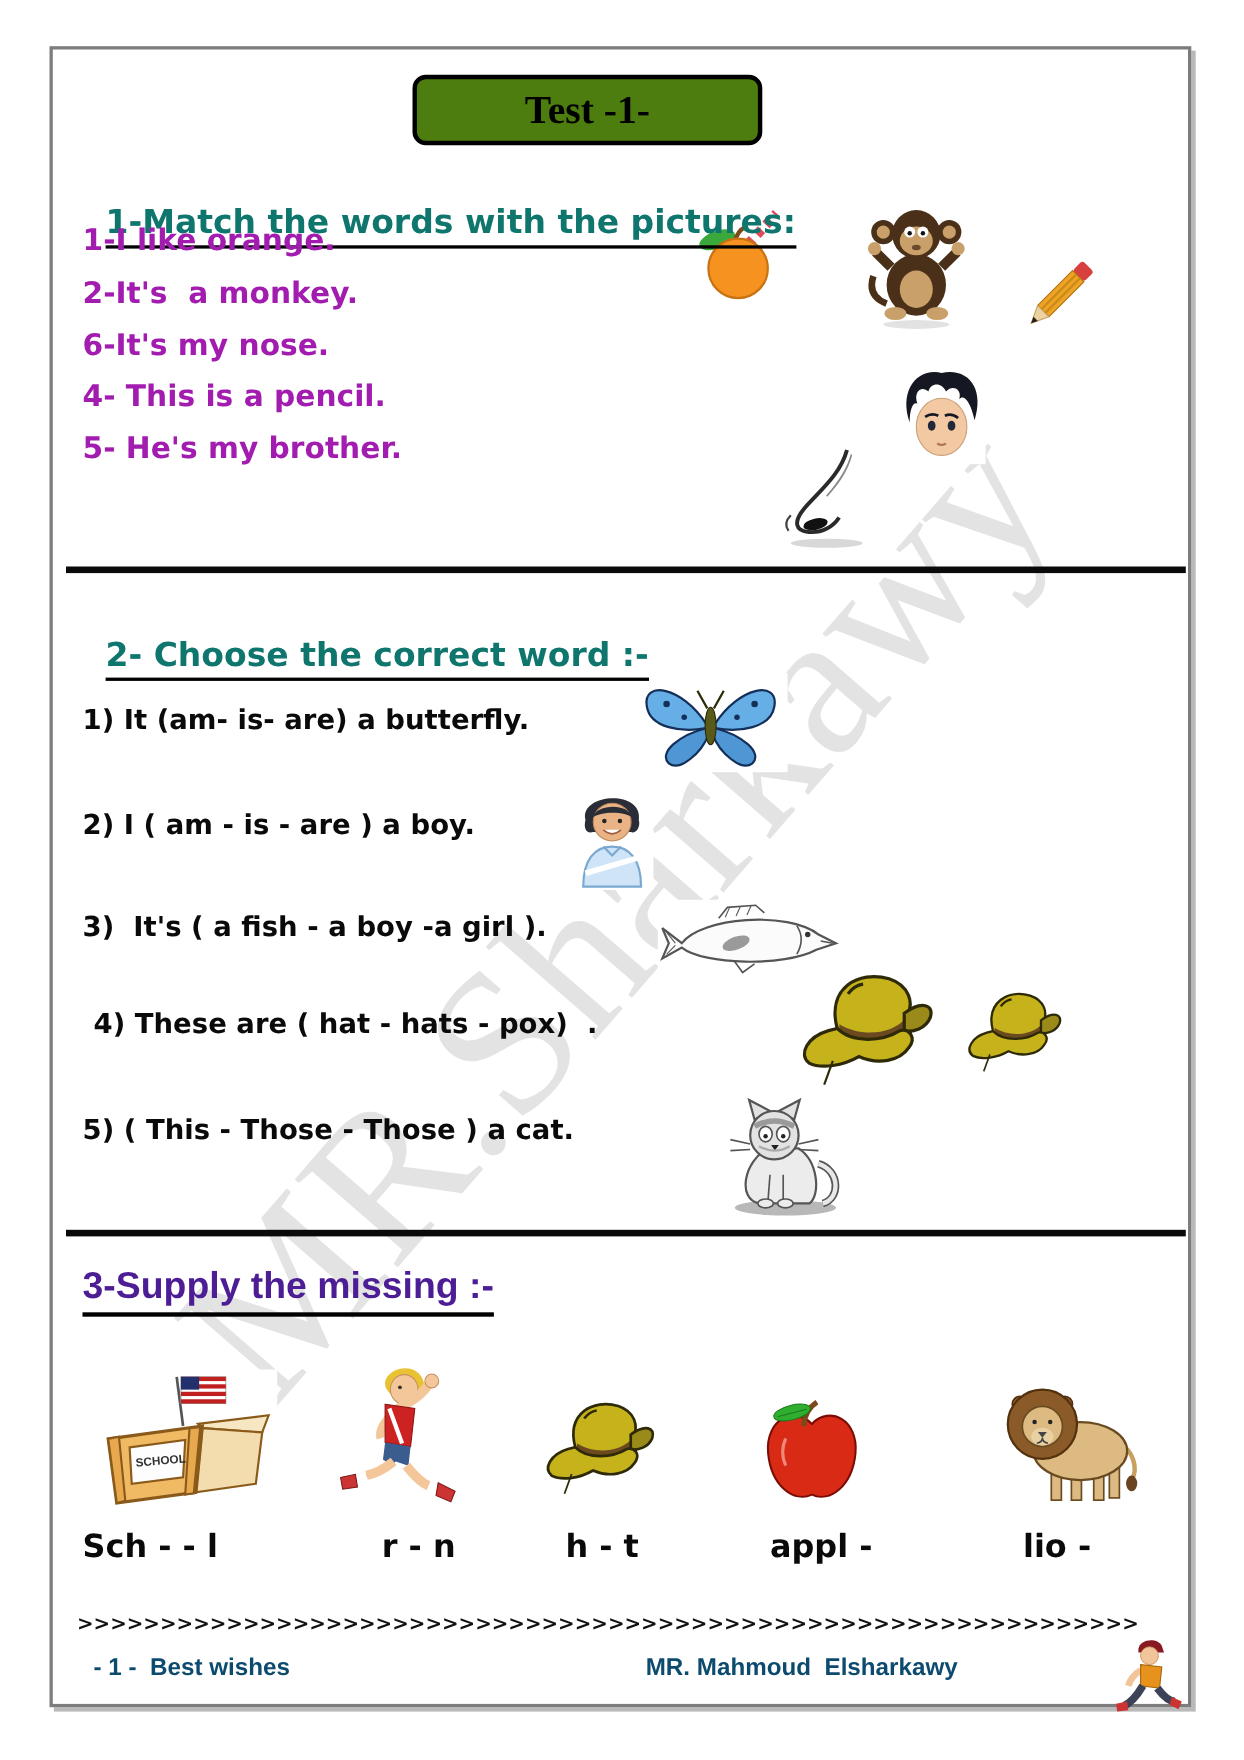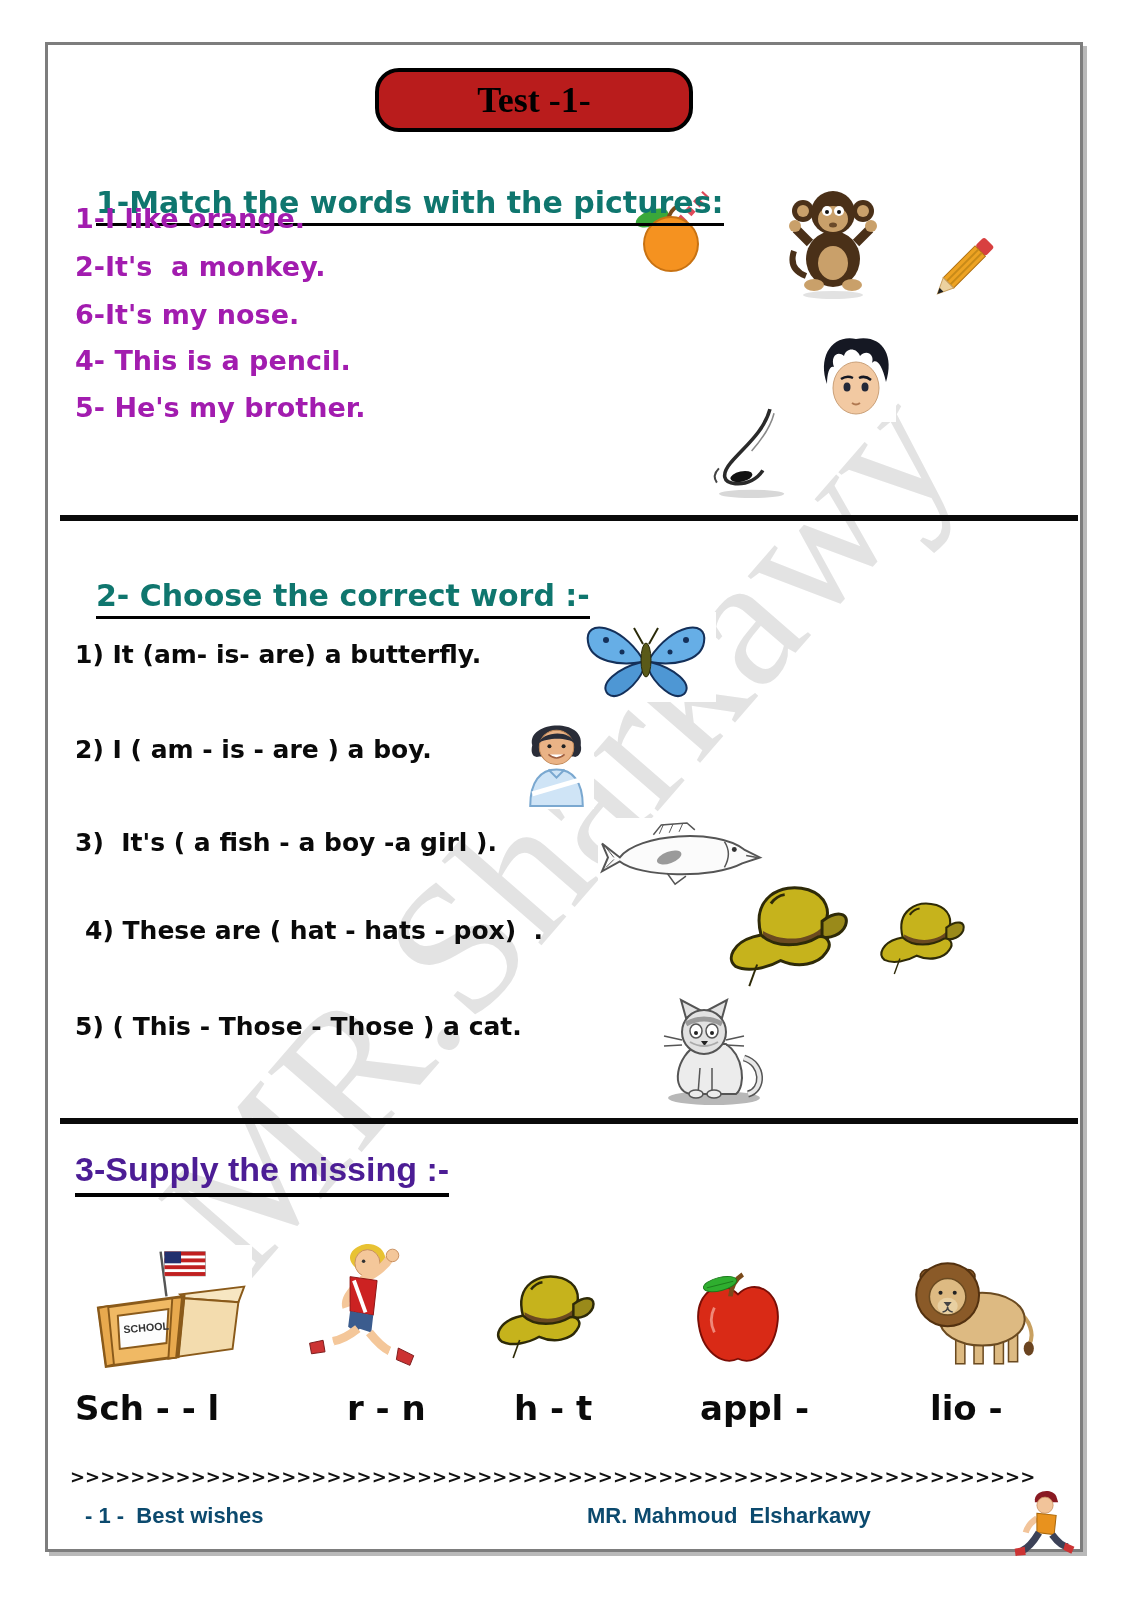--- a/index.html
+++ b/index.html
@@ -20,34 +20,34 @@
     position:absolute; left:-290px; top:690px; width:1600px;
     font-family:"Liberation Serif", serif; font-size:188px; line-height:190px;
     color:#e3e3e3; text-align:center; white-space:nowrap;
     transform:rotate(-49deg);
   }
   .abs { position:absolute; z-index:2; }
   .img-box { position:absolute; z-index:1; background:#ffffff; }
   .img-box svg { width:100%; height:100%; display:block; }
   .title-box {
     left:375px; top:68px; width:318px; height:64px;
-    background:#b91c1c; border:4px solid #000; border-radius:24px;
+    background:#4d7c0f; border:4px solid #000; border-radius:12px;
     display:flex; align-items:center; justify-content:center;
     font-family:"Liberation Serif", serif; font-size:36px; font-weight:bold; color:#000;
   }
   .h-comic { font-size:30px; font-weight:bold; color:#0f766e; white-space:pre; }
   .h-comic .u { border-bottom:3px solid #000; padding-bottom:3px; display:inline-block; }
   .item { font-size:27px; font-weight:bold; color:#a21caf; white-space:pre; }
   .item2 { font-size:25px; font-weight:bold; color:#0a0a0a; white-space:pre; }
   .rule { position:absolute; left:60px; width:1018px; height:6px; background:#0a0a0a; z-index:2; }
   .h3 {
     font-family:"Liberation Sans", sans-serif; font-size:34px; font-weight:bold; color:#4c1d95;
   }
   .h3 .u { border-bottom:4px solid #000; padding-bottom:4px; display:inline-block; }
-  .blank-label { font-size:34px; font-weight:bold; color:#0a0a0a; white-space:pre; }
+  .blank-label { font-size:29px; font-weight:bold; color:#0a0a0a; white-space:pre; }
   .arrows {
     left:70px; top:1466px; width:972px; height:30px; overflow:hidden;
     font-size:18px; font-weight:bold; color:#111; white-space:nowrap; letter-spacing:0px;
   }
   .footer-text { font-family:"Liberation Sans", sans-serif; font-size:22px; font-weight:bold; color:#0c4a6e; white-space:pre; }
 </style>
 </head>
 <body>
 
 <div class="page-frame"></div>

